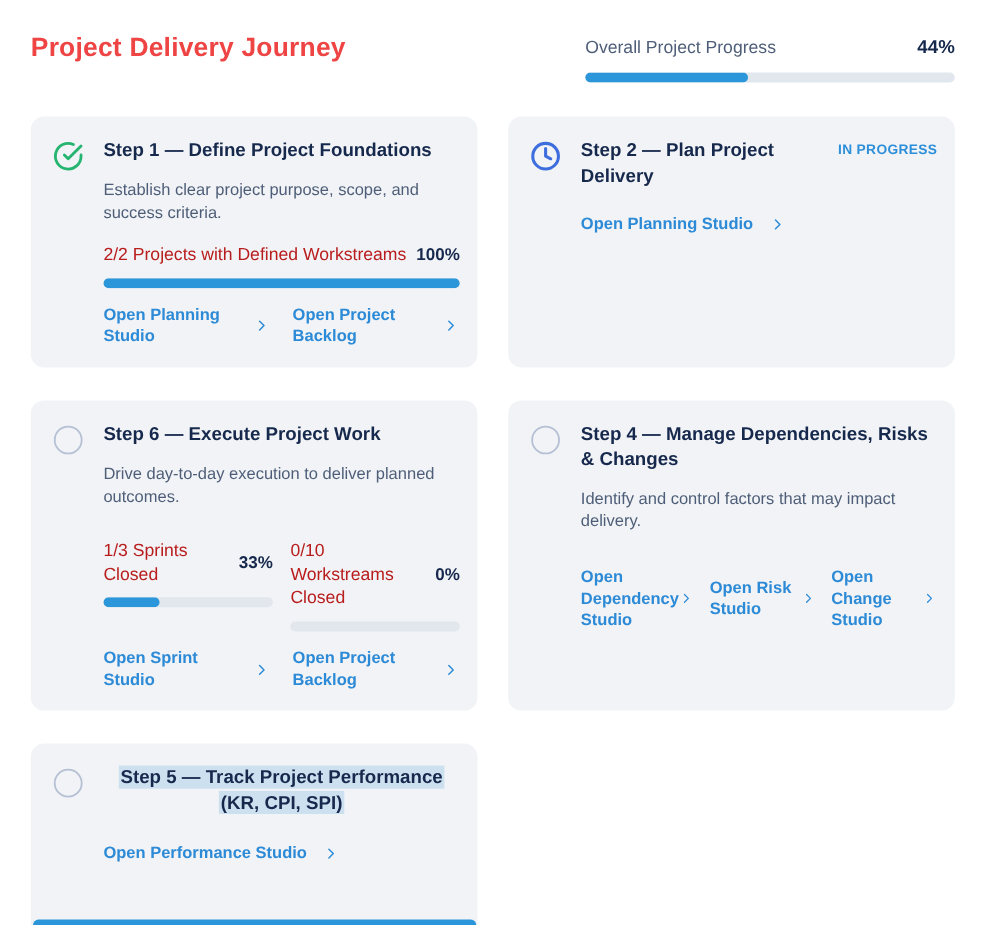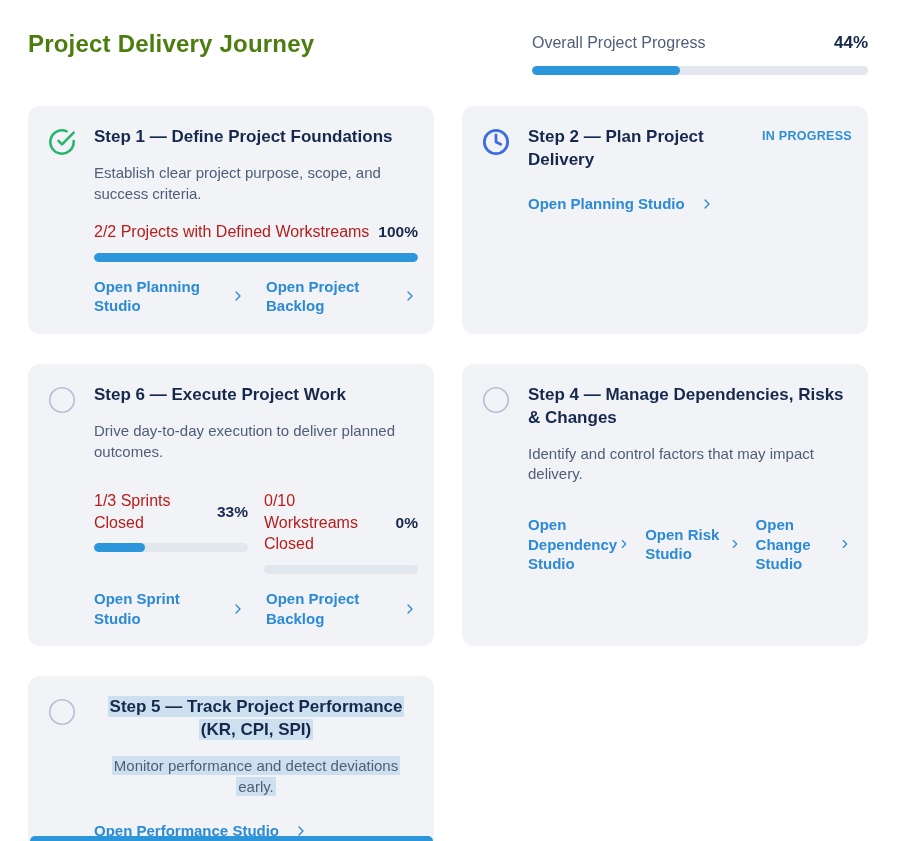--- a/index.html
+++ b/index.html
@@ -2,21 +2,21 @@
 <html><head>
 <meta charset="utf-8">
 <style>
   * { box-sizing: border-box; margin: 0; padding: 0; }
   html, body { width: 900px; height: 841px; background: #ffffff;
     font-family: "Liberation Sans", sans-serif; position: relative; overflow: hidden; }
   .page { padding: 30px 32px 0 28px; }
 
   
   .header { display: flex; justify-content: space-between; align-items: flex-start; }
-  .page-title { font-size: 24px; font-weight: 700; color: #4d7c0f; letter-spacing: 0.2px; }
+  .page-title { font-size: 24px; font-weight: 700; color: #ef4444; letter-spacing: 0.2px; }
   .overall { width: 336px; padding-top: 3px; }
   .overall-row { display: flex; justify-content: space-between; align-items: baseline; margin-bottom: 13px; }
   .overall-label { font-size: 16px; color: #4e5e78; }
   .overall-pct { font-size: 17px; font-weight: 700; color: #16294d; }
   .track { width: 100%; height: 9px; background: #e2e7ed; border-radius: 5px; overflow: hidden; }
   .fill { height: 100%; background: #2b96d9; border-radius: 5px; }
 
   
   .grid { display: grid; grid-template-columns: 1fr 1fr; column-gap: 28px; row-gap: 30px; margin-top: 31px; }
   .card { background: #f1f3f6; border-radius: 12px; padding: 20px 16px 18px 20px; display: flex; align-items: flex-start; }
@@ -225,21 +225,20 @@
     </div>
 
     <div class="card r3">
       <div class="icon-wrap">
         <svg width="28" height="28" viewBox="0 0 24 24" fill="none" stroke="#b6c0d4" stroke-width="1.4">
           <circle cx="12" cy="12" r="10.5"></circle>
         </svg>
       </div>
       <div class="card-body">
         <div class="card-title"><span class="hl">Step 5 — Track Project Performance (KR, CPI, SPI)</span></div>
-        <div class="desc"><span class="hl">Monitor performance and detect deviations early.</span></div>
         <div class="links cols-1" style="margin-top:24px;">
           <a class="link">
             <span>Open Performance Studio</span>
             <span class="chev">
                 <svg width="16" height="16" viewBox="0 0 24 24" fill="none" stroke="currentColor" stroke-width="2" stroke-linecap="round" stroke-linejoin="round">
                   <polyline points="9 18 15 12 9 6"></polyline>
                 </svg>
               </span>
           </a>
         </div>

